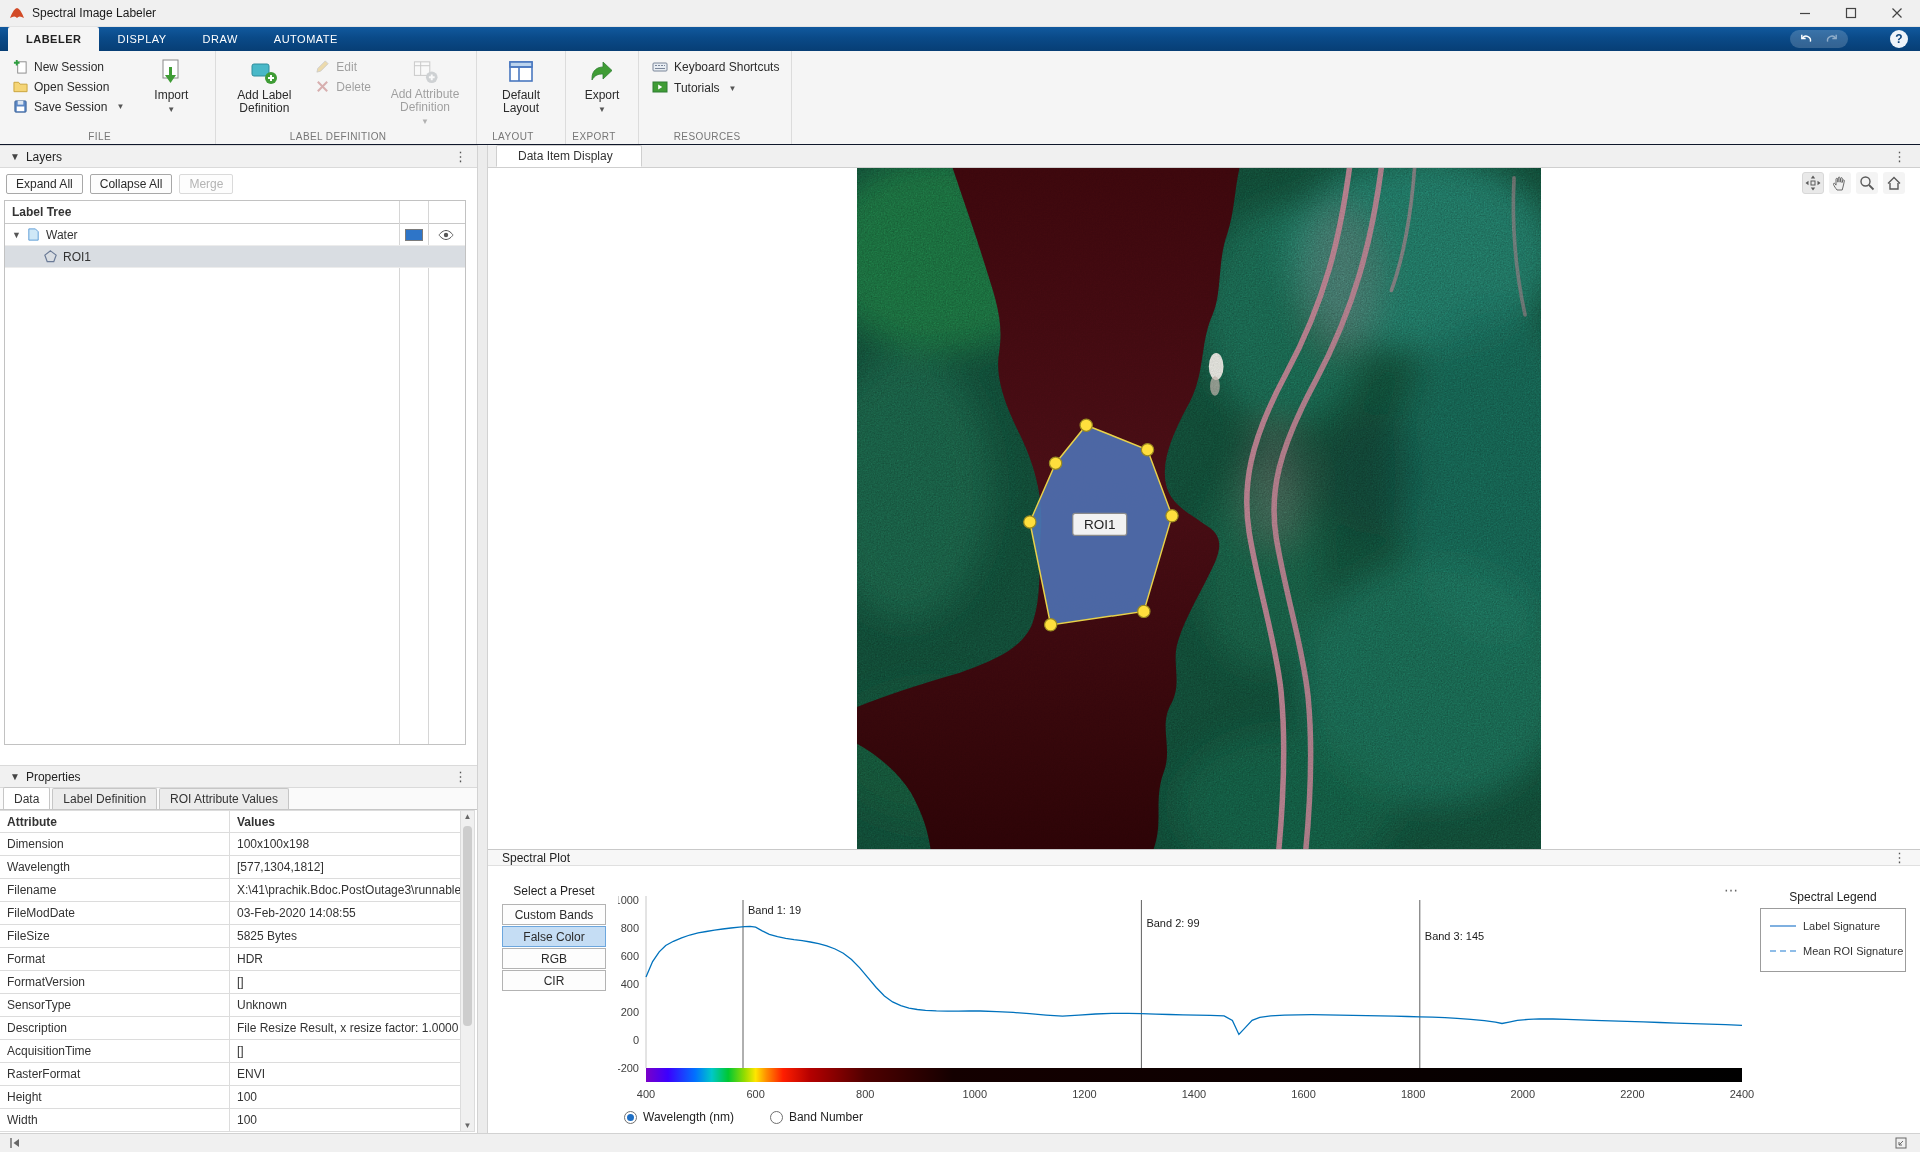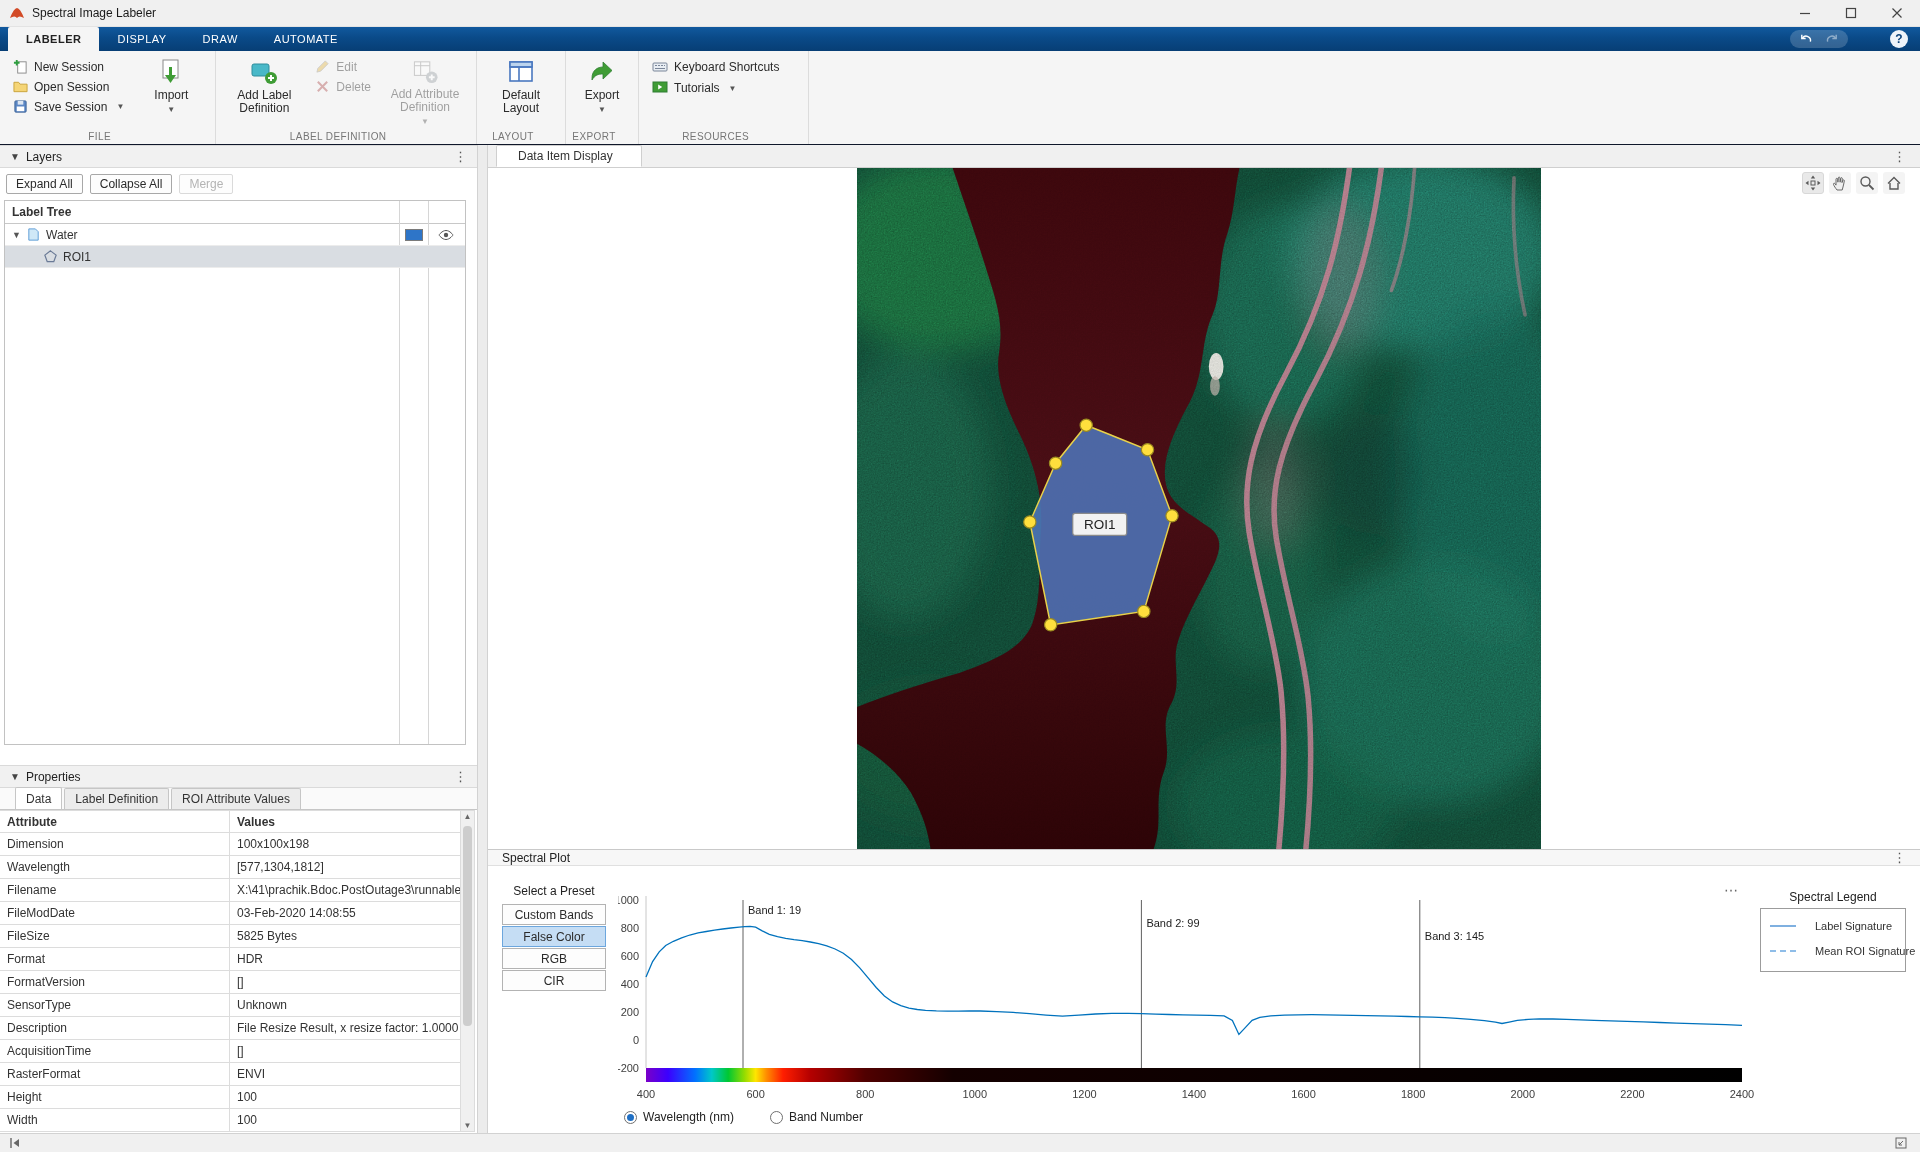--- a/index.html
+++ b/index.html
@@ -45,21 +45,21 @@
 .trow-tree{position:relative;height:22px;display:flex;align-items:center;border-bottom:1px solid #ececec}
 .trow-tree.selected{background:#d9dde2}
 .tree-caret{position:absolute;left:7px;font-size:9px;color:#555}
 .tree-ic{position:absolute;left:21px;width:15px;height:15px}
 .tree-ic.indent{left:38px}
 .tree-label{position:absolute;left:41px;font-size:12px}
 .tree-label.indent{left:58px}
 .swatch{position:absolute;right:42px;top:5px;width:18px;height:12px;border:1px solid #7a7a7a}
 .eye{position:absolute;right:11px;top:3px;width:16px;height:16px}
 .props-head{position:absolute;left:0;top:620px;width:477px}
-.props-tabs{position:absolute;left:0;top:643px;width:477px;height:22px;display:flex;align-items:flex-end;padding-left:15px;border-bottom:1px solid #c6c6c6;background:#fafafa}
+.props-tabs{position:absolute;left:0;top:643px;width:477px;height:22px;display:flex;align-items:flex-end;padding-left:3px;border-bottom:1px solid #c6c6c6;background:#fafafa}
 .ptab{height:21px;display:flex;align-items:center;padding:0 10px;border:1px solid #c6c6c6;border-bottom:none;border-radius:2px 2px 0 0;background:#ececec;margin-right:2px;font-size:12px}
 .ptab.active{background:#fff;height:22px}
 .ptable{position:absolute;left:0;top:665px;width:460px}
 .trow{display:flex;height:23px;border-bottom:1px solid #dcdcdc}
 .trow.head{font-weight:bold;border-top:1px solid #dcdcdc;background:#fff}
 .tcell{padding:4px 0 0 7px;font-size:12px;overflow:hidden;white-space:nowrap}
 .tcell.attr{width:230px;border-right:1px solid #dcdcdc}
 .tcell.val{width:230px}
 .vscroll{position:absolute;left:460px;top:665px;width:15px;height:322px;background:#f0f0f0;border:1px solid #dcdcdc;display:flex;flex-direction:column;align-items:center;justify-content:space-between;font-size:8px;color:#666;padding:1px 0}
 .vthumb{position:absolute;left:2px;top:15px;width:9px;height:200px;background:#cdcdcd;border-radius:4px}
@@ -84,21 +84,21 @@
 .preset-label{position:absolute;left:10px;top:10px;width:112px;text-align:center;font-size:12px;color:#222}
 .preset-list{position:absolute;left:14px;top:30px;width:104px}
 .preset-item{height:21px;margin-bottom:1px;display:flex;align-items:center;justify-content:center;font-size:12px;border:1px solid #b3b3b3;background:#fdfdfd;color:#2b2b2b}
 .preset-item.selected{background:#c5ddf4;border-color:#6ca6dd}
 .chart-wrap{position:absolute;left:130px;top:14px;width:1140px;height:222px}
 #spectral-chart .tk{font-size:11px;fill:#404040}
 #spectral-chart .bl{font-size:11px;fill:#1c1c1c}
 .plot-menu{position:absolute;left:1236px;top:8px;color:#666;font-size:14px;letter-spacing:1px}
 .legend-title{position:absolute;left:1272px;top:16px;width:146px;text-align:center;font-size:12px;color:#222}
 .legend-box{position:absolute;left:1272px;top:34px;width:146px;height:64px;border:1px solid #9c9c9c;background:#fff;padding:11px 9px;display:flex;flex-direction:column;gap:13px}
-.leg-entry{display:flex;align-items:center;gap:19px;font-size:11px;color:#333;white-space:nowrap}
+.leg-entry{display:flex;align-items:center;gap:7px;font-size:11px;color:#333;white-space:nowrap}
 .leg-line{width:26px;border-top:2px solid #7fb0e0;flex:none}
 .leg-line.dashed{border-top:2px dashed #8fbde8}
 .radio-row{position:absolute;left:136px;top:236px;display:flex;gap:36px;align-items:center;font-size:12px;color:#222}
 .radio-opt{display:flex;align-items:center}
 .radio{width:13px;height:13px;border:1px solid #6f6f6f;border-radius:50%;margin-right:6px;display:inline-flex;align-items:center;justify-content:center;background:#fff}
 .radio.on::after{content:"";width:7px;height:7px;border-radius:50%;background:#1f6fc4}
 
 
 .statusbar{position:absolute;left:0;top:1133px;width:1920px;height:19px;background:#f0f0f0;border-top:1px solid #d2d2d2}
 .sb-left{position:absolute;left:8px;top:2px}
@@ -240,21 +240,21 @@
     <div class="big-btn" style="width:56px">
       <svg class="bicon" width="28" height="28" viewBox="0 0 28 28">
           <path d="M4 20c0-8 6-11 11-11V4l9 8.5L15 21v-5c-5 0-8 1-11 6z" fill="#3f9c35" stroke="#2e7d32" stroke-width=".8"></path>
         </svg>
       <span>Export</span>
       <span class="caret-under">▼</span>
     </div>
     <div class="rsec-label">EXPORT</div>
   </div>
 
-  <div class="rsec" style="padding-right:24px">
+  <div class="rsec" style="padding-right:7px">
     <div class="small-col">
       <div class="small-item">
         <svg width="16" height="16" viewBox="0 0 16 16">
             <rect x="1" y="4" width="14" height="8" rx="1" fill="#e8edf3" stroke="#7a8699"></rect>
             <path d="M3 6.5h2M6 6.5h2M9 6.5h2M12 6.5h1M3 9.5h10" stroke="#7a8699"></path>
           </svg>
         <span>Keyboard Shortcuts</span>
       </div>
       <div class="small-item">
         <svg width="16" height="16" viewBox="0 0 16 16">

